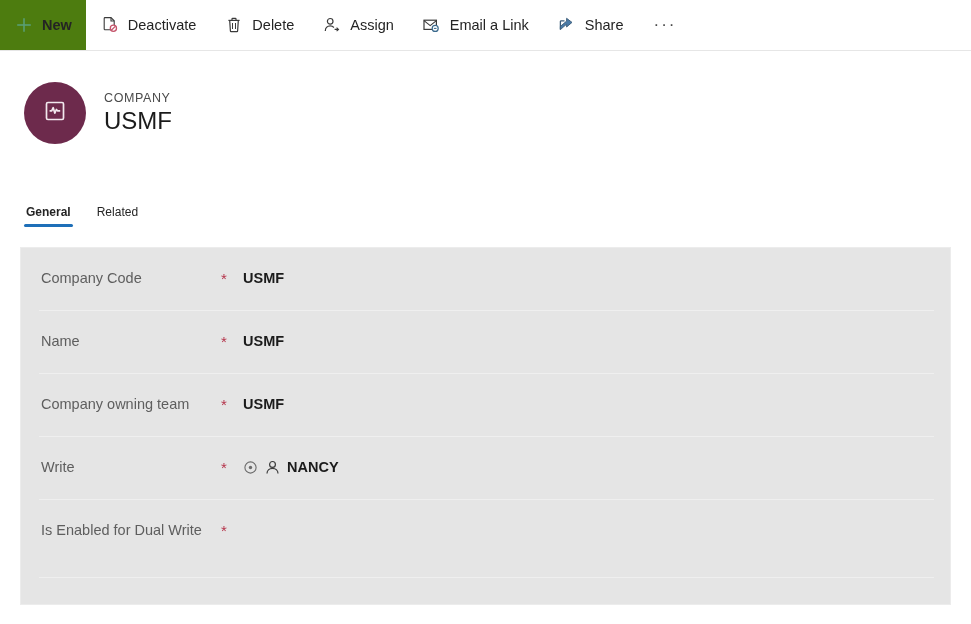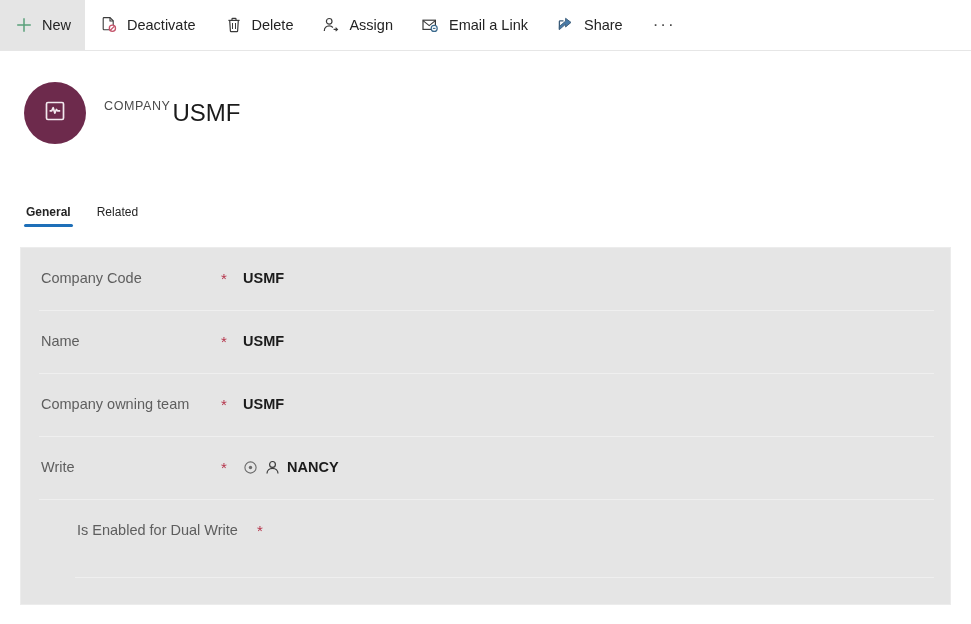--- a/index.html
+++ b/index.html
@@ -32,21 +32,22 @@
     font-size: 14.5px;
     color: #242424;
     cursor: pointer;
     white-space: nowrap;
     background: transparent;
     border: none;
     font-family: "Liberation Sans", sans-serif;
     height: 50px;
   }
   .cmd-btn.is-hover {
-    background: #e5e5e5;
+    background: #4d7c0f;
+    font-weight: bold;
   }
   .cmd-btn .cmd-label {
     line-height: 1;
   }
   .cmd-icon {
     display: inline-flex;
     align-items: center;
     justify-content: center;
     width: 20px;
     height: 20px;
@@ -78,21 +79,21 @@
     height: 62px;
     border-radius: 50%;
     background: #6d2a4c;
     display: flex;
     align-items: center;
     justify-content: center;
     flex: 0 0 62px;
   }
   .header-text {
     display: flex;
-    flex-direction: row;
+    flex-direction: column;
     justify-content: center;
     gap: 2px;
   }
   .entity-name {
     font-size: 12.5px;
     letter-spacing: 0.6px;
     color: #4b4b4b;
     text-transform: uppercase;
   }
   .record-title {
@@ -153,21 +154,20 @@
     display: flex;
     align-items: flex-start;
     width: 100%;
     border-bottom: 1px solid #efefef;
     min-height: 63px;
     box-sizing: border-box;
     padding-top: 20px;
   }
   .field-row.tall .row-inner {
     min-height: 78px;
-    margin-left: 36px;
   }
   .field-label {
     width: 180px;
     flex: 0 0 180px;
     font-size: 14.5px;
     color: #5e5e5e;
     line-height: 1.5;
     padding-left: 2px;
   }
   .req-star {

